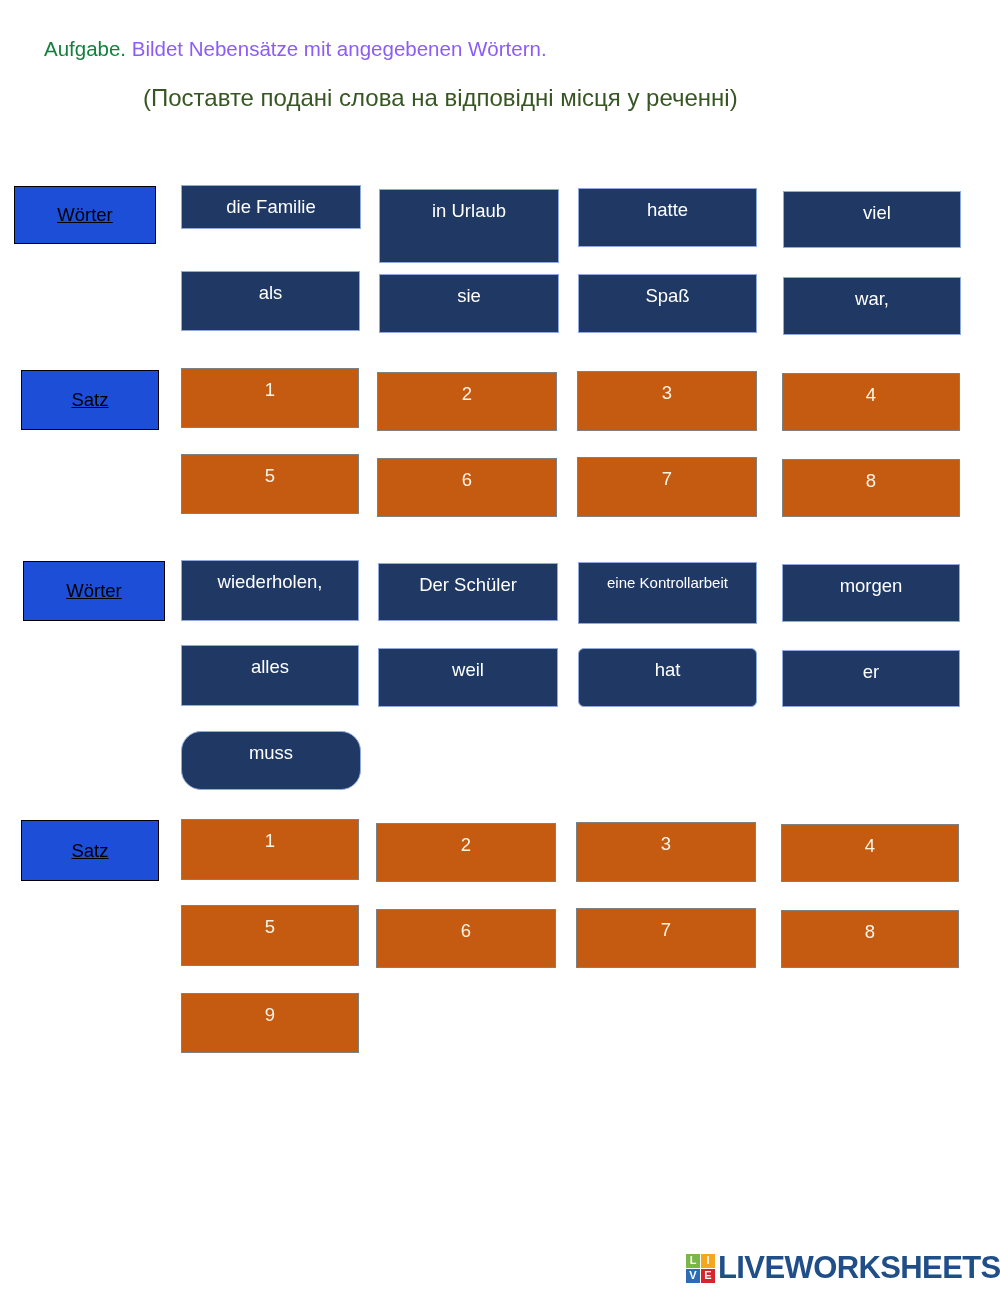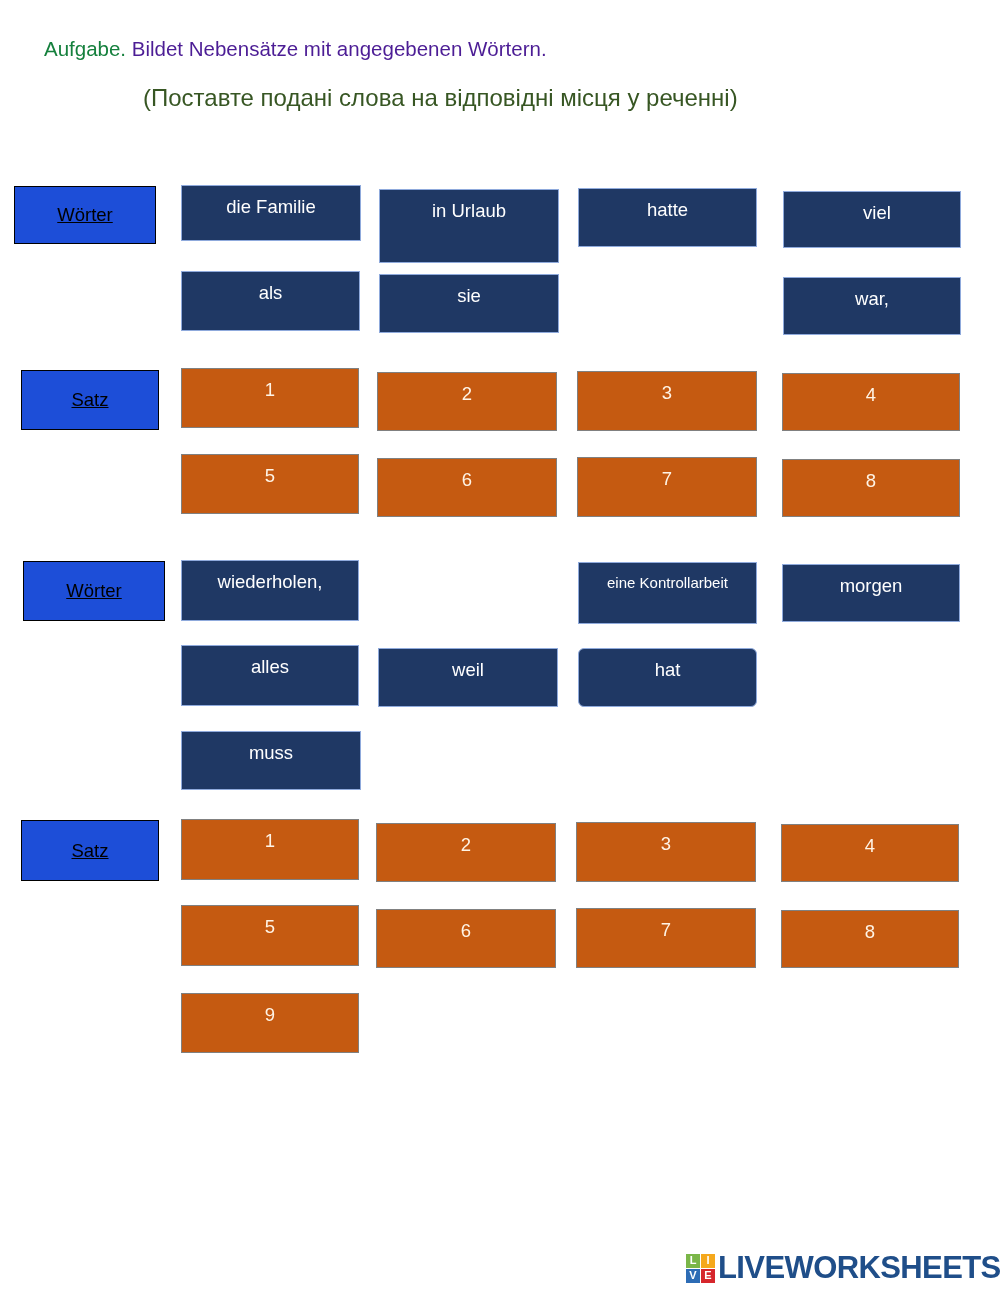--- a/index.html
+++ b/index.html
@@ -29,21 +29,21 @@
     left: 44px;
     top: 36px;
     font-size: 20.5px;
     line-height: 26px;
     white-space: nowrap;
   }
   .heading .lead {
     color: #15803d;
   }
   .heading .rest {
-    color: #4c1d95;
+    color: #8b5cf6;
   }
   .subheading {
     position: absolute;
     left: 143px;
     top: 85px;
     font-size: 24px;
     line-height: 26px;
     color: #375623;
     white-space: nowrap;
   }
@@ -134,52 +134,55 @@
 
 <div class="page">
 
   <div class="heading">
     <span class="lead">Aufgabe.</span><span class="rest"> Bildet Nebensätze mit angegebenen Wörtern.</span>
   </div>
   <div class="subheading">(Поставте подані слова на відповідні місця у реченні)</div>
 
   <div class="label-box" style="left:14px; top:186px; width:142px; height:58px;">Wörter</div>
 
-  <div class="word-tile" style="left:181px; top:185px; width:180px; height:56px;">die Familie</div>
+  <div class="word-tile" style="left:181px; top:185px; width:180px; height:44px;">die Familie</div>
   <div class="word-tile" style="left:379px; top:189px; width:180px; height:74px;">in Urlaub</div>
   <div class="word-tile" style="left:578px; top:188px; width:179px; height:59px;">hatte</div>
   <div class="word-tile" style="left:783px; top:191px; width:178px; height:57px;padding-left:10px;">viel</div>
 
   <div class="word-tile" style="left:181px; top:271px; width:179px; height:60px;">als</div>
   <div class="word-tile" style="left:379px; top:274px; width:180px; height:59px;">sie</div>
+  <div class="word-tile" style="left:578px; top:274px; width:179px; height:59px;">Spaß</div>
   <div class="word-tile" style="left:783px; top:277px; width:178px; height:58px;">war,</div>
 
   <div class="label-box" style="left:21px; top:370px; width:138px; height:60px;">Satz</div>
 
   <div class="slot-tile" style="left:181px; top:368px; width:178px; height:60px;">1</div>
   <div class="slot-tile" style="left:377px; top:372px; width:180px; height:59px;">2</div>
   <div class="slot-tile" style="left:577px; top:371px; width:180px; height:60px;">3</div>
   <div class="slot-tile" style="left:782px; top:373px; width:178px; height:58px;">4</div>
 
   <div class="slot-tile" style="left:181px; top:454px; width:178px; height:60px;">5</div>
   <div class="slot-tile" style="left:377px; top:458px; width:180px; height:59px;">6</div>
   <div class="slot-tile" style="left:577px; top:457px; width:180px; height:60px;">7</div>
   <div class="slot-tile" style="left:782px; top:459px; width:178px; height:58px;">8</div>
 
   <div class="label-box" style="left:23px; top:561px; width:142px; height:60px;">Wörter</div>
 
   <div class="word-tile" style="left:181px; top:560px; width:178px; height:61px;">wiederholen,</div>
+  <div class="word-tile" style="left:378px; top:563px; width:180px; height:58px;">Der Schüler</div>
   <div class="word-tile small" style="left:578px; top:562px; width:179px; height:62px;">eine Kontrollarbeit</div>
   <div class="word-tile" style="left:782px; top:564px; width:178px; height:58px;">morgen</div>
 
   <div class="word-tile" style="left:181px; top:645px; width:178px; height:61px;">alles</div>
   <div class="word-tile" style="left:378px; top:648px; width:180px; height:59px;">weil</div>
   <div class="word-tile" style="left:578px; top:648px; width:179px; height:59px;border-radius:6px;">hat</div>
-
-  <div class="word-tile" style="left:181px; top:731px; width:180px; height:59px;">muss</div>
+  <div class="word-tile" style="left:782px; top:650px; width:178px; height:57px;">er</div>
+
+  <div class="word-tile" style="left:181px; top:731px; width:180px; height:59px;border-radius:20px;">muss</div>
 
   <div class="label-box" style="left:21px; top:820px; width:138px; height:61px;">Satz</div>
 
   <div class="slot-tile" style="left:181px; top:819px; width:178px; height:61px;">1</div>
   <div class="slot-tile" style="left:376px; top:823px; width:180px; height:59px;">2</div>
   <div class="slot-tile" style="left:576px; top:822px; width:180px; height:60px;">3</div>
   <div class="slot-tile" style="left:781px; top:824px; width:178px; height:58px;">4</div>
 
   <div class="slot-tile" style="left:181px; top:905px; width:178px; height:61px;">5</div>
   <div class="slot-tile" style="left:376px; top:909px; width:180px; height:59px;">6</div>

